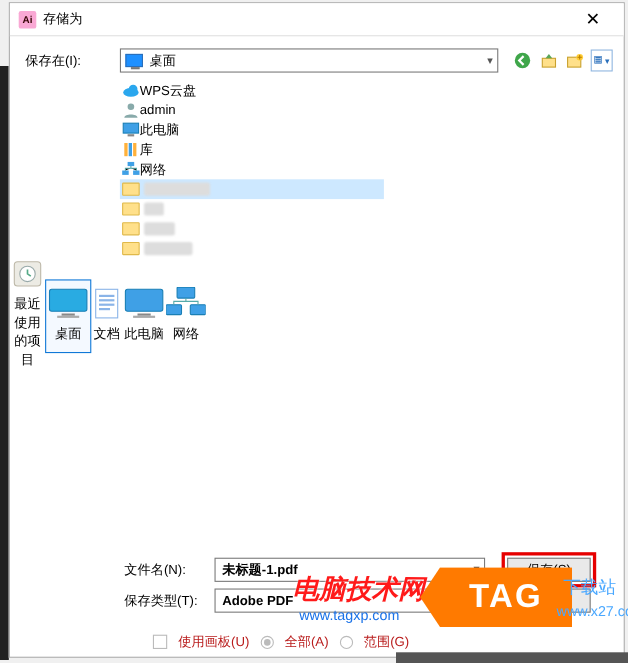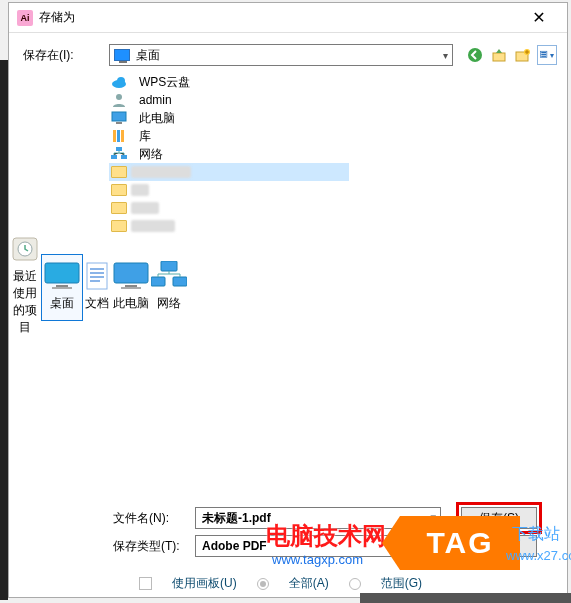--- a/index.html
+++ b/index.html
@@ -42,21 +42,21 @@
   .place-item {
     width: 84px; text-align:center; padding: 6px 0 8px; font-size:12px; margin: 1px 0;
   }
   .place-item.selected { border:1px solid #1078d7; background:#f4f9ff; }
   .place-icon-big { display:block; margin:0 auto 4px; }
   .svg-monitor { display:block; margin:0 auto 4px; }
   .file-list {
     flex:1; padding-top:2px; font-size:12px;
   }
   .file-row {
-    display:flex; align-items:center; height:18px; gap:12px; padding-left:2px;
+    display:flex; align-items:center; height:18px; gap:0; padding-left:2px;
     width: 240px;
   }
   .file-row .fname { white-space:nowrap; }
   .blur-row {
     display:flex; align-items:center; height:18px; gap:4px; padding-left:2px;
   }
   .blur-folder { width:16px; height:12px; background:#ffe08a; border:1px solid #e0b94a; border-radius:1px; }
   .blur-text {
     height:12px; background:#ddd; border-radius:2px; filter: blur(1px);
   }
@@ -73,30 +73,30 @@
   .combo-wrap { position:relative; width:246px; margin-right:20px; }
   .combo-wrap .arrow {
     position:absolute; right:5px; top:4px; font-size:11px; color:#555; pointer-events:none;
   }
   .side-btn {
     width: 76px; height:22px; font-size:12px; border:1px solid #7a7a7a; background:#e9e9e9;
     display:flex; align-items:center; justify-content:center;
   }
   .save-highlight { outline:3px solid #e60000; outline-offset:2px; }
   .options-row {
-    display:flex; align-items:center; gap:20px; font-size:12px; color:#0c4a6e;
+    display:flex; align-items:center; gap:10px; font-size:12px; color:#b91c1c;
     padding: 8px 10px 6px 130px;
   }
   .checkbox-faux { width:13px; height:13px; border:1px solid #bbb; background:#fff; }
   .radio-faux { width:12px; height:12px; border:1px solid #bbb; border-radius:50%; background:#fff; display:inline-block; }
   .radio-faux.checked::after { content:""; display:block; width:6px; height:6px; background:#bbb; border-radius:50%; margin:2px; }
   
   .wm1 {
     position:absolute; left:266px; top:520px; font-size:24px; font-weight:bold; color:#ff1a1a;
-    text-shadow:0 0 2px #fff; pointer-events:none;
+    text-shadow:0 0 2px #fff; pointer-events:none;font-style:italic;
   }
   .wm1b {
     position:absolute; left:272px; top:552px; font-size:13px; color:#1a72e8; pointer-events:none;
   }
   .tag-badge {
     position:absolute; left:400px; top:516px; width:120px; height:54px; background:#ff7a00;
     display:flex; align-items:center; justify-content:center; font-size:30px; font-weight:900;
     color:#fff; letter-spacing:2px; pointer-events:none;
   }
   .tag-badge::before {

